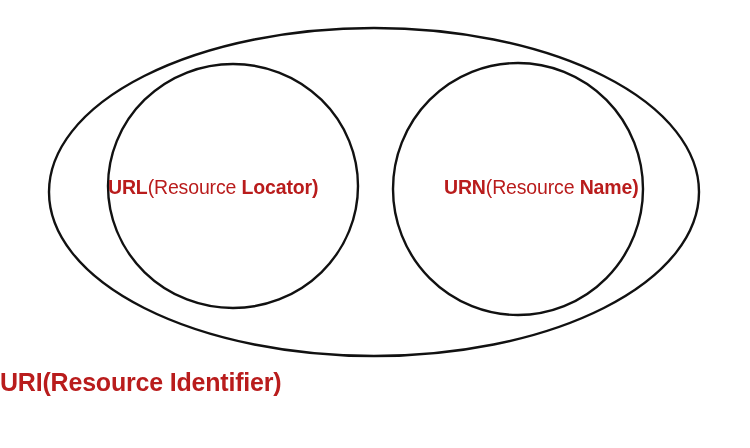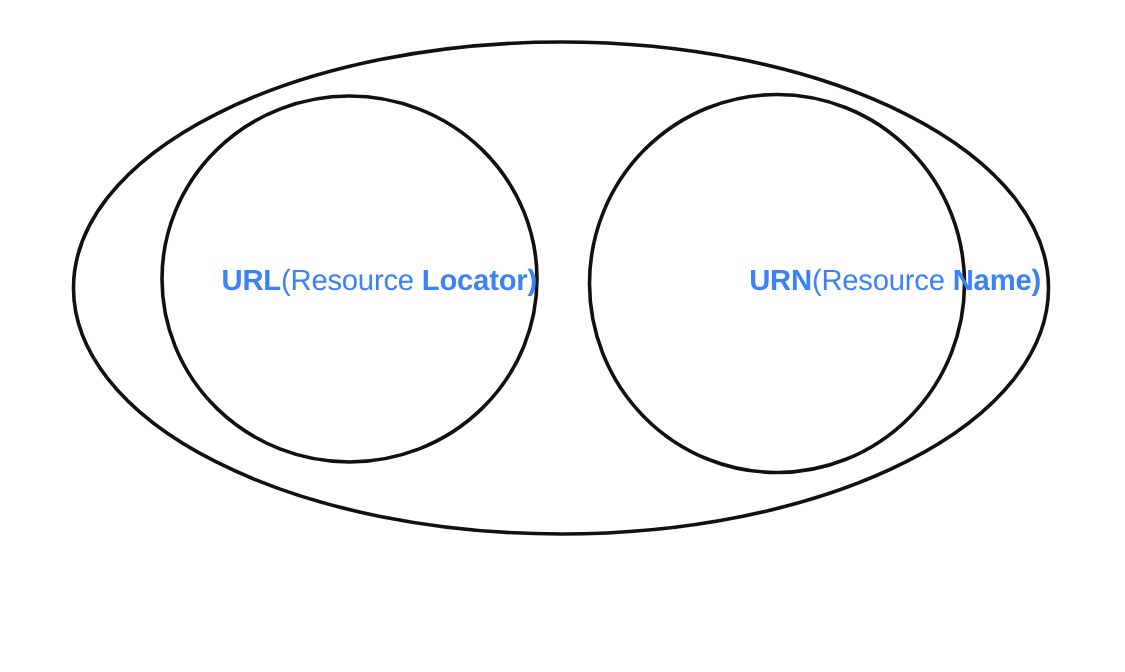--- a/index.html
+++ b/index.html
@@ -29,22 +29,22 @@
     height: 448px;
     display: block;
   }
   .set-outline {
     fill: none;
     stroke: #111111;
     stroke-width: 2.4;
   }
   .set-label {
     position: absolute;
-    text-align: right;
-    color: #3b82f6;
+    text-align: left;
+    color: #b91c1c;
     white-space: nowrap;
     line-height: 1;
     font-family: "Liberation Sans", sans-serif;
   }
   .set-label .lbl-strong {
     font-weight: bold;
   }
   .set-label .lbl-regular {
     font-weight: normal;
   }
@@ -84,14 +84,15 @@
   </svg>
 
   <div class="set-label" id="label-url">
     <span class="lbl-strong">URL</span><span class="lbl-regular">(Resource </span><span class="lbl-strong">Locator)</span>
   </div>
 
   <div class="set-label" id="label-urn">
     <span class="lbl-strong">URN</span><span class="lbl-regular">(Resource </span><span class="lbl-strong">Name)</span>
   </div>
 
+  <div class="set-label" id="label-uri">URI(Resource Identifier)</div>
 
 </div>
 
 </body></html>

